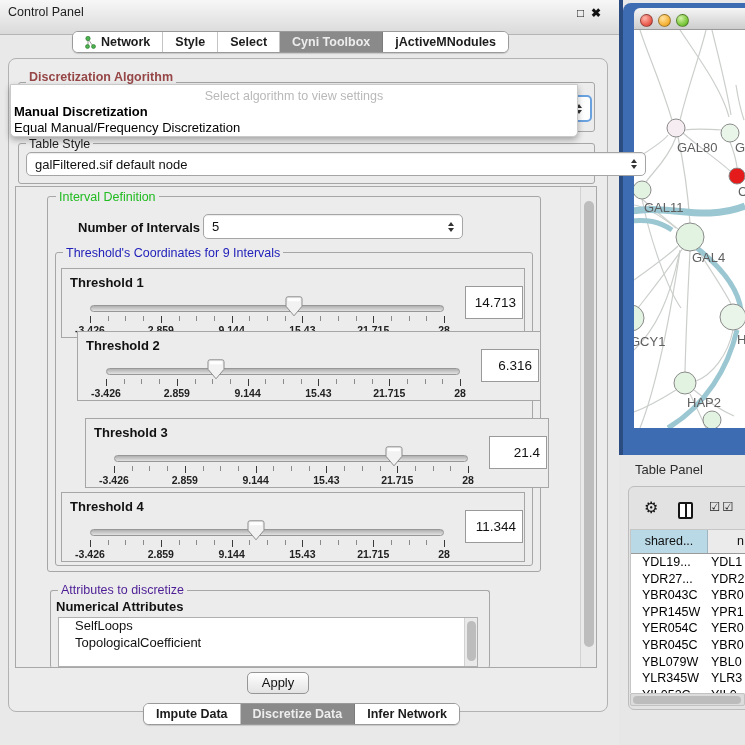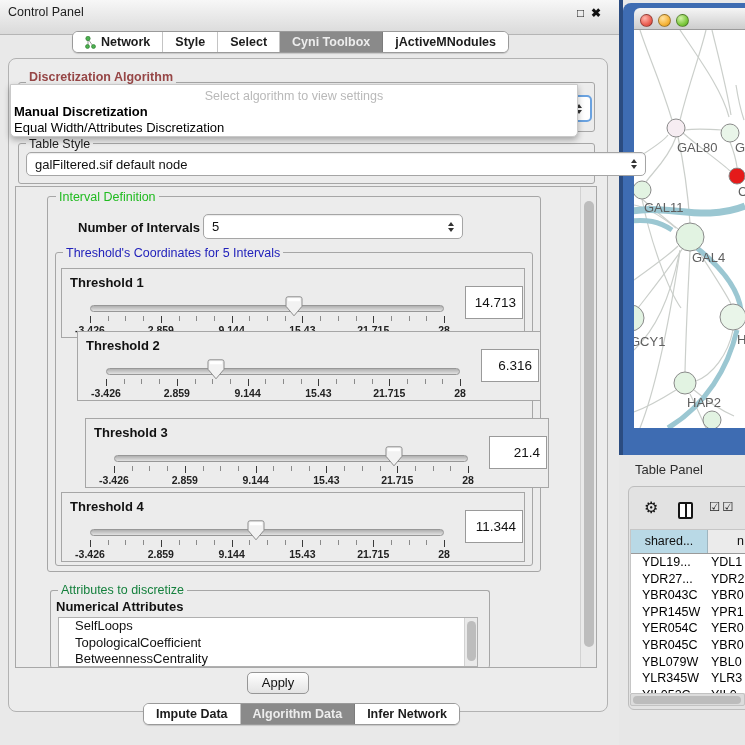--- a/index.html
+++ b/index.html
@@ -124,21 +124,21 @@
     <span class="updown">
         <span class="tri-up"></span>
         <span class="tri-down"></span>
       </span>
   </div>
 
   <div class="abs popup">
     <div class="popup-hint">Select algorithm to view settings</div>
     <div id="popupOptions">
         <div class="popup-opt" style="top: 19px; font-weight: 700;">Manual Discretization</div>
-        <div class="popup-opt" style="top: 35px;">Equal Width/Attributes Discretization</div>
+        <div class="popup-opt" style="top: 35px;">Equal Manual/Frequency Discretization</div>
       </div>
   </div>
 
   <div class="abs group" style="left:18px;top:143px;width:577px;height:41px;"></div>
   <div class="abs group-label" style="left:26px;top:137px;color:#1c1c1c;z-index:2;">Table Style</div>
   <div class="abs combo" style="left:26px;top:152px;width:620px;height:24px;z-index:2;">
     <span>galFiltered.sif default node</span>
     <span class="updown">
         <span class="tri-up"></span>
         <span class="tri-down"></span>
@@ -153,21 +153,21 @@
   <div class="abs" style="left:78px;top:220px;font-size:13px;font-weight:700;color:#111;">Number of Intervals</div>
   <div class="abs combo" style="left:203px;top:214px;width:260px;height:25px;">
     <span>5</span>
     <span class="updown">
         <span class="tri-up"></span>
         <span class="tri-down"></span>
       </span>
   </div>
 
   <div class="abs group" style="left:55px;top:252px;width:478px;height:314px;"></div>
-  <div class="abs group-label" style="left:63px;top:246px;color:#2222bb;">Threshold's Coordinates for 5 Intervals</div>
+  <div class="abs group-label" style="left:63px;top:246px;color:#2222bb;">Threshold's Coordinates for 9 Intervals</div>
   <div id="sliders">
       <div class="thr-panel abs" style="top: 268px;">
         <div class="thr-label">Threshold 1</div>
         <div class="slider-track"></div>
         <div style="position: absolute; top: 27px; left: 223.3px; width: 18px; height: 21px;"><svg width="18" height="21" viewBox="0 0 18 21">
             <path d="M3,0.8 h12 a2,2 0 0 1 2,2 v7.5 l-8,9.5 l-8,-9.5 v-7.5 a2,2 0 0 1 2,-2 z" fill="#f2f2f2" stroke="#8d8d8d"></path>
             <path d="M4,2.2 h10 a1,1 0 0 1 1,1 v2 h-12 v-2 a1,1 0 0 1 1,-1 z" fill="#ffffff"></path>
           </svg></div>
         <div class="tick" style="left: 28px; top: 47px; height: 7px; background: rgb(58, 58, 58);"></div>
         <div class="tick" style="left: 45.7px; top: 47px; height: 5px; background: rgb(138, 138, 138);"></div>
@@ -302,43 +302,42 @@
         <div class="tick-label" style="left: 68.8px; top: 55px;">2.859</div>
         <div class="tick-label" style="left: 139.6px; top: 55px;">9.144</div>
         <div class="tick-label" style="left: 210.4px; top: 55px;">15.43</div>
         <div class="tick-label" style="left: 281.2px; top: 55px;">21.715</div>
         <div class="tick-label" style="left: 352px; top: 55px;">28</div>
         <div class="value-box">11.344</div>
       </div>
     </div>
 
   <div class="abs group" style="left:50px;top:590px;width:440px;height:78px;border-bottom:none;"></div>
-  <div class="abs group-label" style="left:58px;top:583px;color:#15803d;">Attributes to discretize</div>
+  <div class="abs group-label" style="left:58px;top:583px;color:#4c1d95;">Attributes to discretize</div>
   <div class="abs" style="left:56px;top:599px;font-size:13px;font-weight:700;color:#111;">Numerical Attributes</div>
   <div class="abs num-list" id="numList">
       <div class="num-item">SelfLoops</div>
       <div class="num-item">TopologicalCoefficient</div>
-      <div class="num-item">BetweennessCentrality</div>
     </div>
   <div class="abs vtrack" style="left:464px;top:618px;width:13px;height:48px;">
     <div class="thumb" style="position:absolute;left:2px;top:3px;width:9px;height:40px;"></div>
   </div>
 
   <div class="abs vtrack" style="left:580px;top:187px;width:16px;height:480px;">
     <div class="thumb" style="position:absolute;left:3px;top:14px;width:10px;height:446px;"></div>
   </div>
 
   <div class="abs apply-btn">Apply</div>
 
   <div class="abs" style="left:143px;top:703px;" id="bottomTabs"><div class="segbar">
         <div class="seg">
           <span>Impute Data</span>
         </div>
         <div class="seg selected">
-          <span>Algorithm Data</span>
+          <span>Discretize Data</span>
         </div>
         <div class="seg">
           <span>Infer Network</span>
         </div>
       </div></div>
 
   <div class="abs dark-strip"></div>
   <div class="abs net-frame"></div>
   <div class="abs net-titlebar">
     <span class="light" style="left:6px;background:radial-gradient(circle at 35% 30%,#ffb4aa,#ea5f52 60%,#c33c30);"></span>

